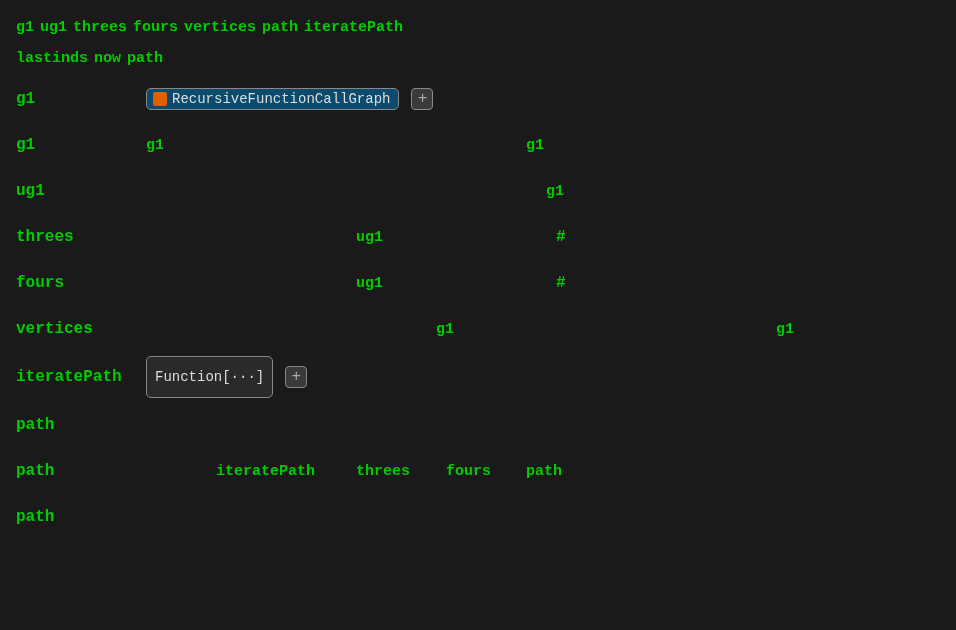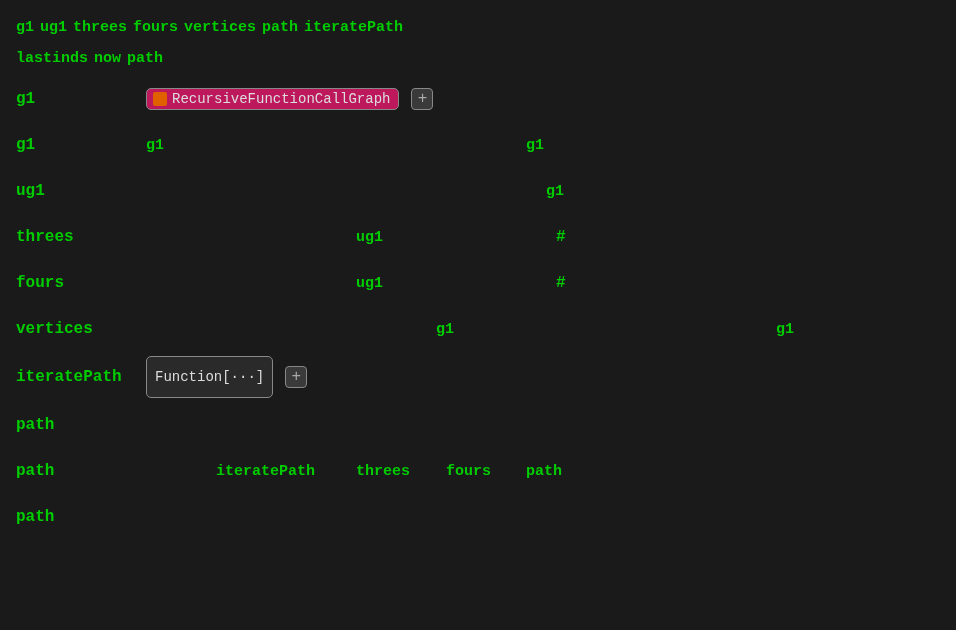--- a/index.html
+++ b/index.html
@@ -70,21 +70,21 @@
     .tag-item {
       color: #00cc00;
       font-size: 15px;
       font-weight: bold;
       cursor: pointer;
     }
 
     .badge {
       display: inline-flex;
       align-items: center;
-      background: #be185d;
+      background: #0c4a6e;
       border: 1.5px solid #888;
       border-radius: 5px;
       padding: 2px 8px 2px 6px;
       font-size: 14px;
       color: #ddd;
       gap: 5px;
       cursor: pointer;
     }
 
     .badge-icon {

